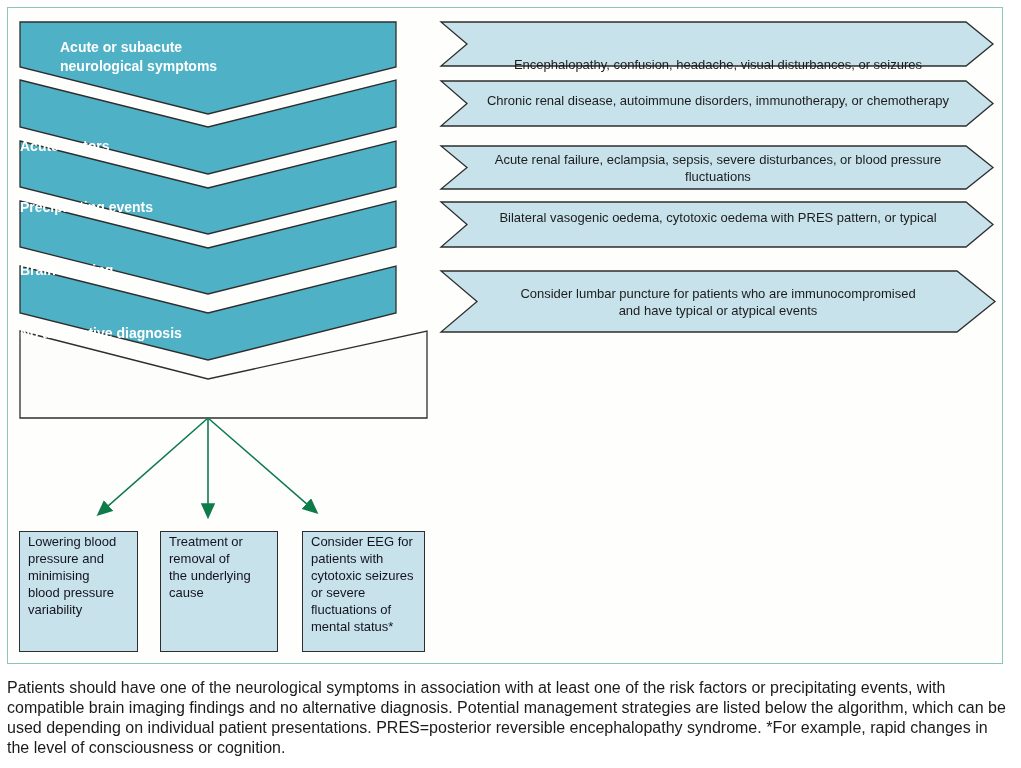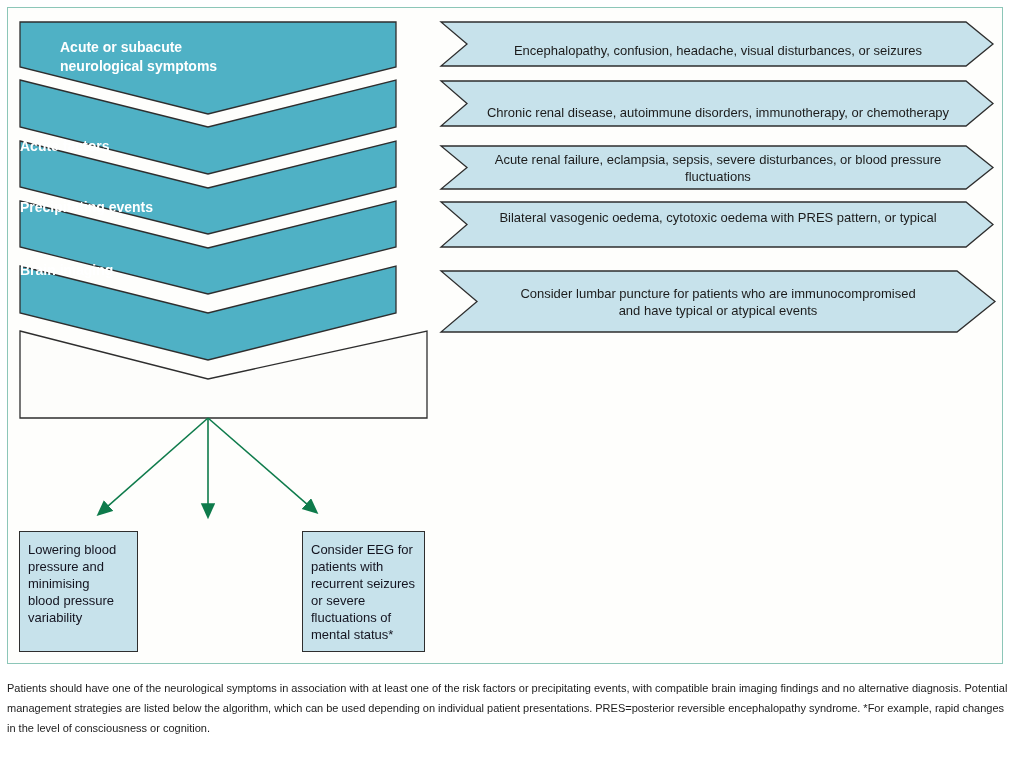--- a/index.html
+++ b/index.html
@@ -29,28 +29,28 @@
     left:20px;width:407px;top:391px;text-align:center;
     font-size:13.5px;color:var(--text-dark,#1b1b1b);
   }
   .banner-label{
     left:478px;width:480px;display:flex;align-items:center;justify-content:center;
     text-align:center;font-size:13px;line-height:17px;color:#1c1c1c;
   }
   .mgmt-box{
     position:absolute;top:531px;height:121px;box-sizing:border-box;
     background:var(--light-blue,#c7e2eb);border:1.6px solid var(--outline,#2e2e2e);
-    padding:9px 8px;font-size:13px;line-height:17px;white-space:pre-line;
+    padding:1px 8px;font-size:13px;line-height:17px;white-space:pre-line;
     color:#141420;
   }
   #caption{position:absolute;left:7px;top:674px;width:1002px;}
   .cap-head{font-size:14.5px;font-weight:bold;}
   .cap-figlabel{font-style:italic;}
   .cap-title{margin-left:5px;}
-  .cap-body{margin-top:4px;font-size:11px;line-height:20px;}
+  .cap-body{margin-top:4px;font-size:16px;line-height:20px;}
 </style>
 </head>
 <body>
 
 <div id="stage">
 
   <div id="panel"></div>
 
   <svg id="shapes" viewBox="0 0 1021 768" xmlns="http://www.w3.org/2000/svg">
     <defs>
@@ -76,37 +76,42 @@
     <line class="arrow-line" x1="208" y1="418" x2="99" y2="514" marker-end="url(#ah)"></line>
     <line class="arrow-line" x1="208" y1="418" x2="208" y2="516" marker-end="url(#ah)"></line>
     <line class="arrow-line" x1="208" y1="418" x2="316" y2="512" marker-end="url(#ah)"></line>
   </svg>
 
   <div class="txt step-label first" style="top:38px">Acute or subacute
 neurological symptoms</div>
   <div class="txt step-label" style="top:137px">Acute factors</div>
   <div class="txt step-label" style="top:198px">Precipitating events</div>
   <div class="txt step-label" style="top:261px">Brain imaging</div>
+  <div class="txt step-label" style="top:324px">No alternative diagnosis</div>
 
 
-  <div class="txt banner-label" style="top:22px;height:57px">Encephalopathy, confusion, headache, visual disturbances, or seizures</div>
-  <div class="txt banner-label" style="top:81px;height:63px">Chronic renal disease, autoimmune disorders, immunotherapy, or chemotherapy</div>
+  <div class="txt banner-label" style="top:36px;height:57px">Encephalopathy, confusion, headache, visual disturbances, or seizures</div>
+  <div class="txt banner-label" style="top:69px;height:63px">Chronic renal disease, autoimmune disorders, immunotherapy, or chemotherapy</div>
   <div class="txt banner-label" style="top:146px;height:43px">Acute renal failure, eclampsia, sepsis, severe disturbances, or blood pressure fluctuations</div>
   <div class="txt banner-label" style="top:202px;height:31px">Bilateral vasogenic oedema, cytotoxic oedema with PRES pattern, or typical</div>
   <div class="txt banner-label" style="top:271px;height:61px">Consider lumbar puncture for patients who are immunocompromised
 and have typical or atypical events</div>
 
   <div class="mgmt-box" style="left:19px;width:119px">Lowering blood
 pressure and
 minimising
 blood pressure
 variability</div>
+  <div class="mgmt-box" style="left:160px;width:118px">Treatment or
+removal of
+the underlying
+cause</div>
   <div class="mgmt-box" style="left:302px;width:123px">Consider EEG for
 patients with
-recurrent seizures
+cytotoxic seizures
 or severe
 fluctuations of
 mental status*</div>
 
   <div id="caption">
     <div class="cap-body">Patients should have one of the neurological symptoms in association with at least one of the risk factors or precipitating events, with compatible brain imaging findings and no alternative diagnosis. Potential management strategies are listed below the algorithm, which can be used depending on individual patient presentations. PRES=posterior reversible encephalopathy syndrome. *For example, rapid changes in the level of consciousness or cognition.</div>
   </div>
 
 </div>
 

